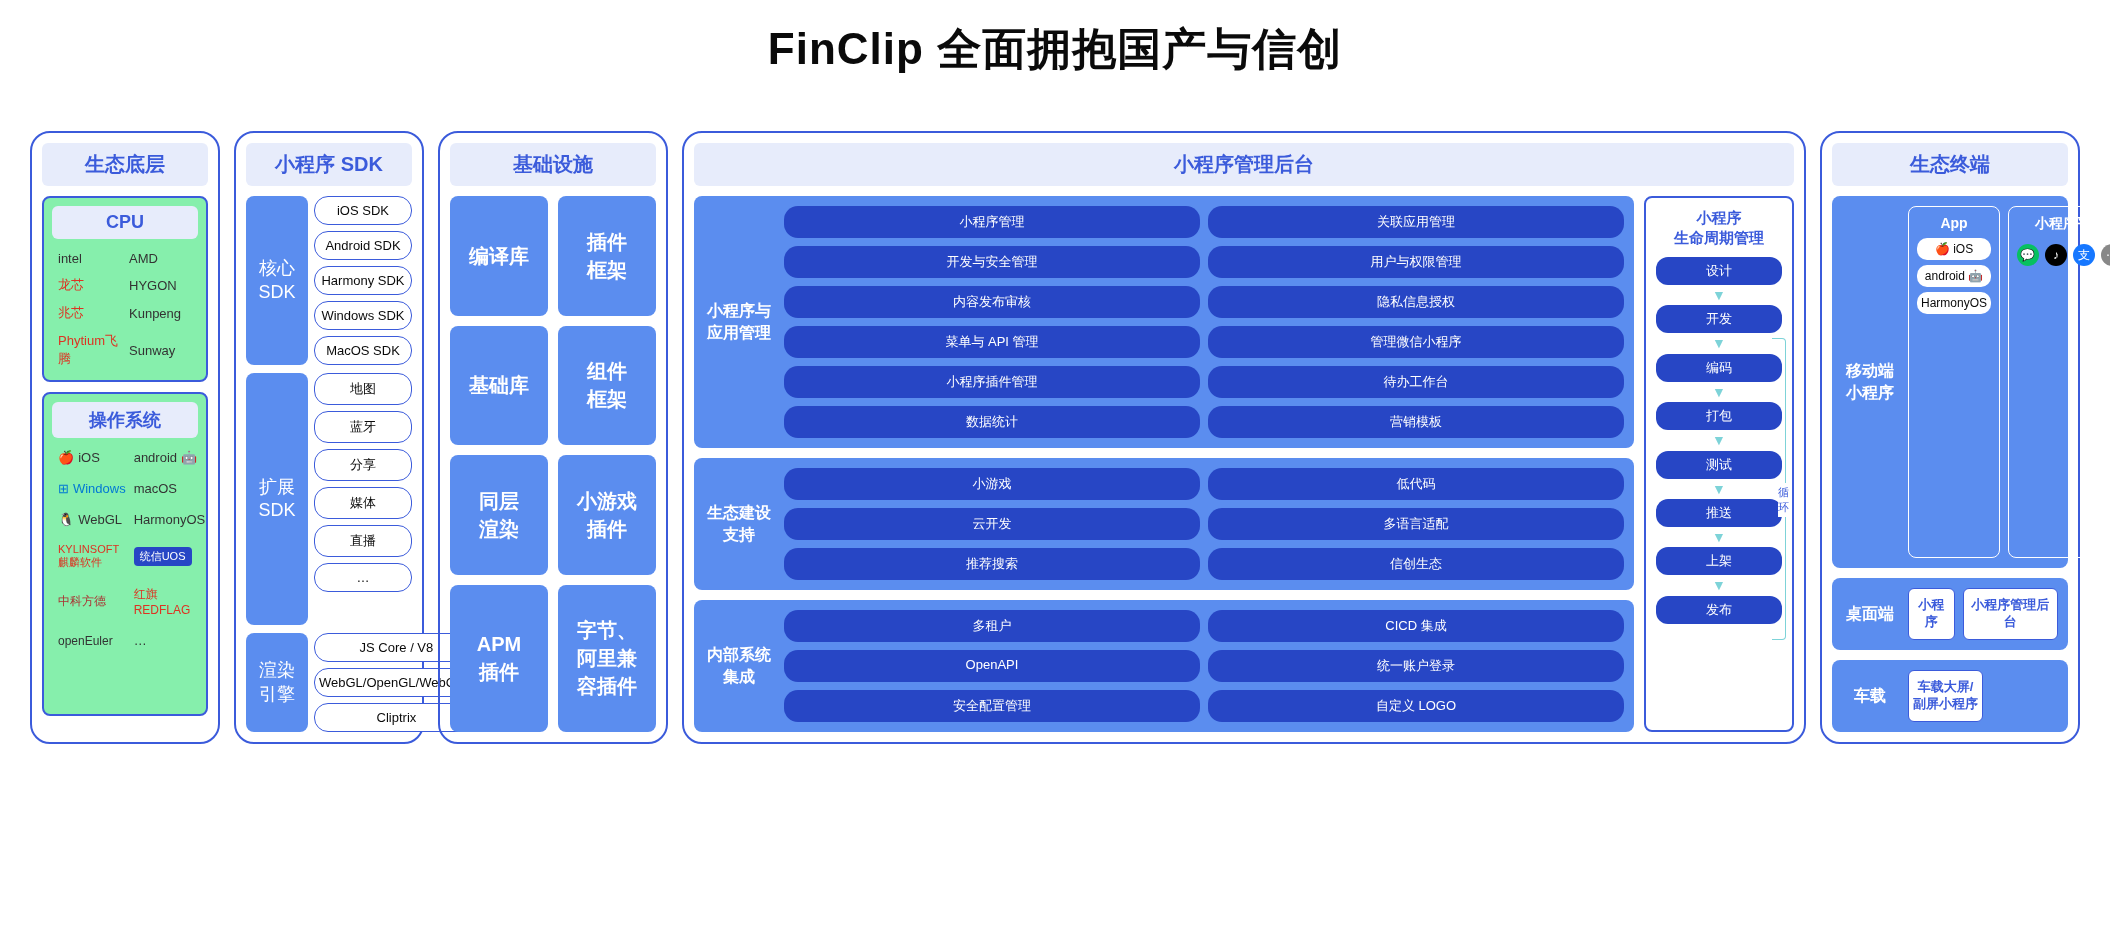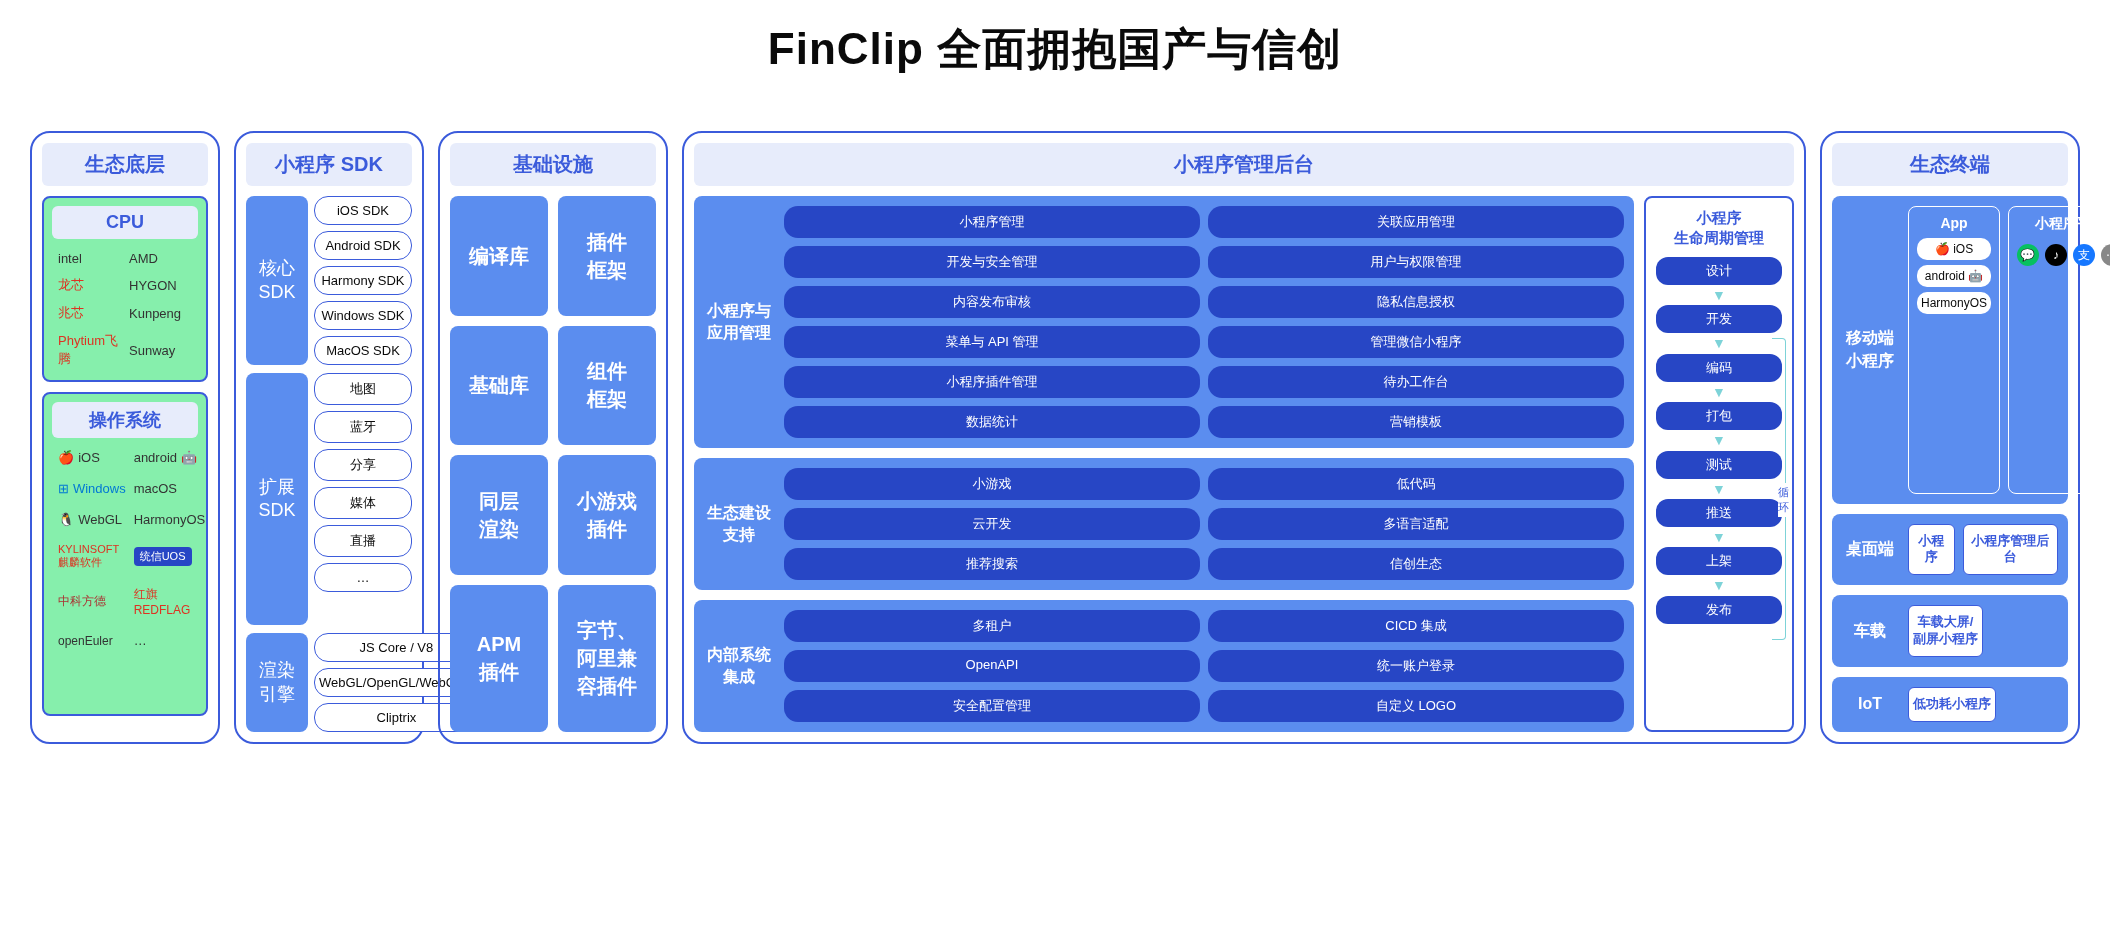--- a/index.html
+++ b/index.html
@@ -255,22 +255,16 @@
           <div class="term-box">小程序管理后台</div>
         </div>
       </div>
       <div class="term-row">
         <div class="term-label">车载</div>
         <div class="term-content">
           <div class="term-box" style="white-space:pre-line">车载大屏/
 副屏小程序</div>
         </div>
       </div>
-      <div class="term-row">
-        <div class="term-label">IoT</div>
-        <div class="term-content">
-          <div class="term-box">低功耗小程序</div>
-        </div>
-      </div>
     </div>
   </div>
 
 </div>
 
 </body></html>

